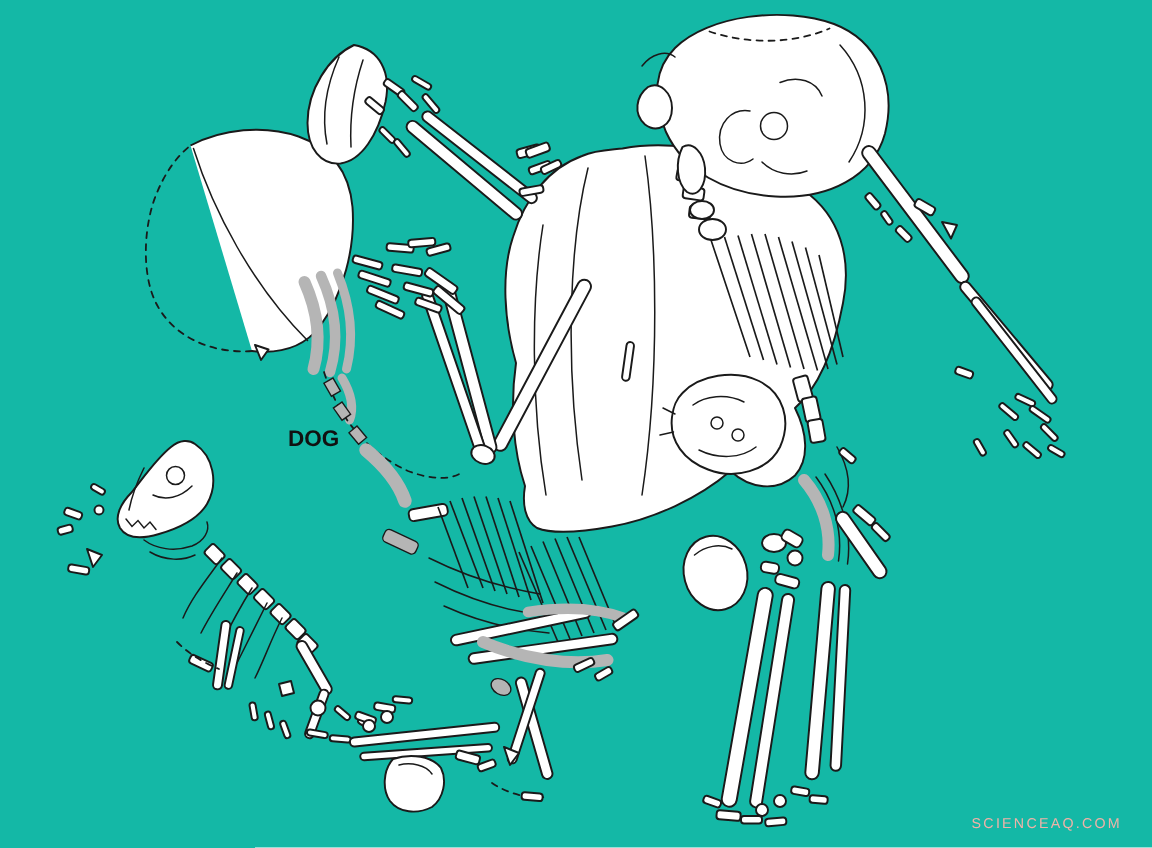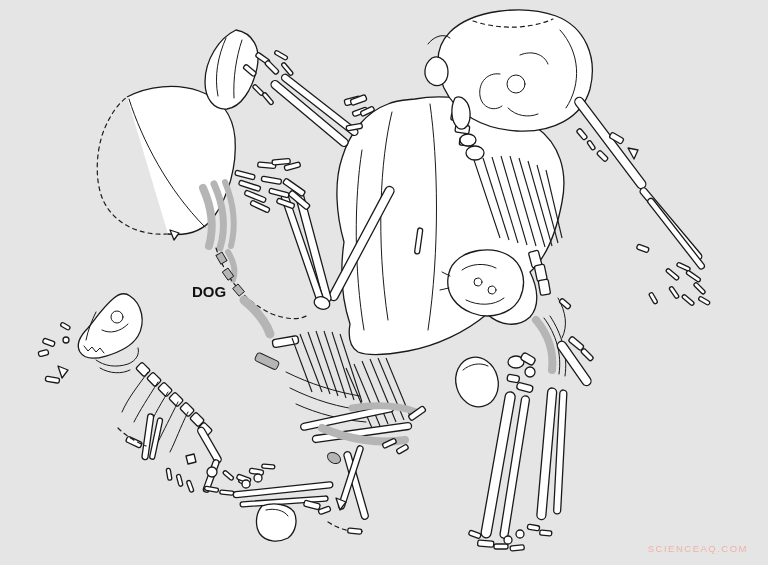--- a/index.html
+++ b/index.html
@@ -1,16 +1,16 @@
 <!DOCTYPE html>
 <html><head>
 <meta charset="utf-8">
 <style>
   html,body{margin:0;padding:0;background:#ffffff;}
-  #canvas{position:relative;width:768px;height:565px;background:#e5e5e5;overflow:hidden;
+  #canvas{position:relative;width:768px;height:565px;background:#14b8a6;overflow:hidden;
           font-family:"Liberation Sans", sans-serif;}
   svg{display:block}
   svg .thin{fill:none;stroke:#1a1a1a;stroke-width:1;stroke-linecap:round}
   svg .bone{fill:#ffffff;stroke:#1a1a1a;stroke-width:1.3;stroke-linejoin:round}
   svg .gray{fill:#b5b5b5;stroke:#1a1a1a;stroke-width:0.9}
   svg .grayln{fill:none;stroke:#b5b5b5;stroke-linecap:round}
   svg .hatch{stroke:#1a1a1a;stroke-width:1.1}
   svg .dash{fill:none;stroke:#1a1a1a;stroke-width:1.2;stroke-dasharray:4 4;stroke-linecap:round}
   .dog-label{font-weight:bold;font-size:15px;fill:#111111;font-family:"Liberation Sans",sans-serif}
   .watermark{font-size:9.5px;letter-spacing:1.5px;font-family:"Liberation Sans",sans-serif}

